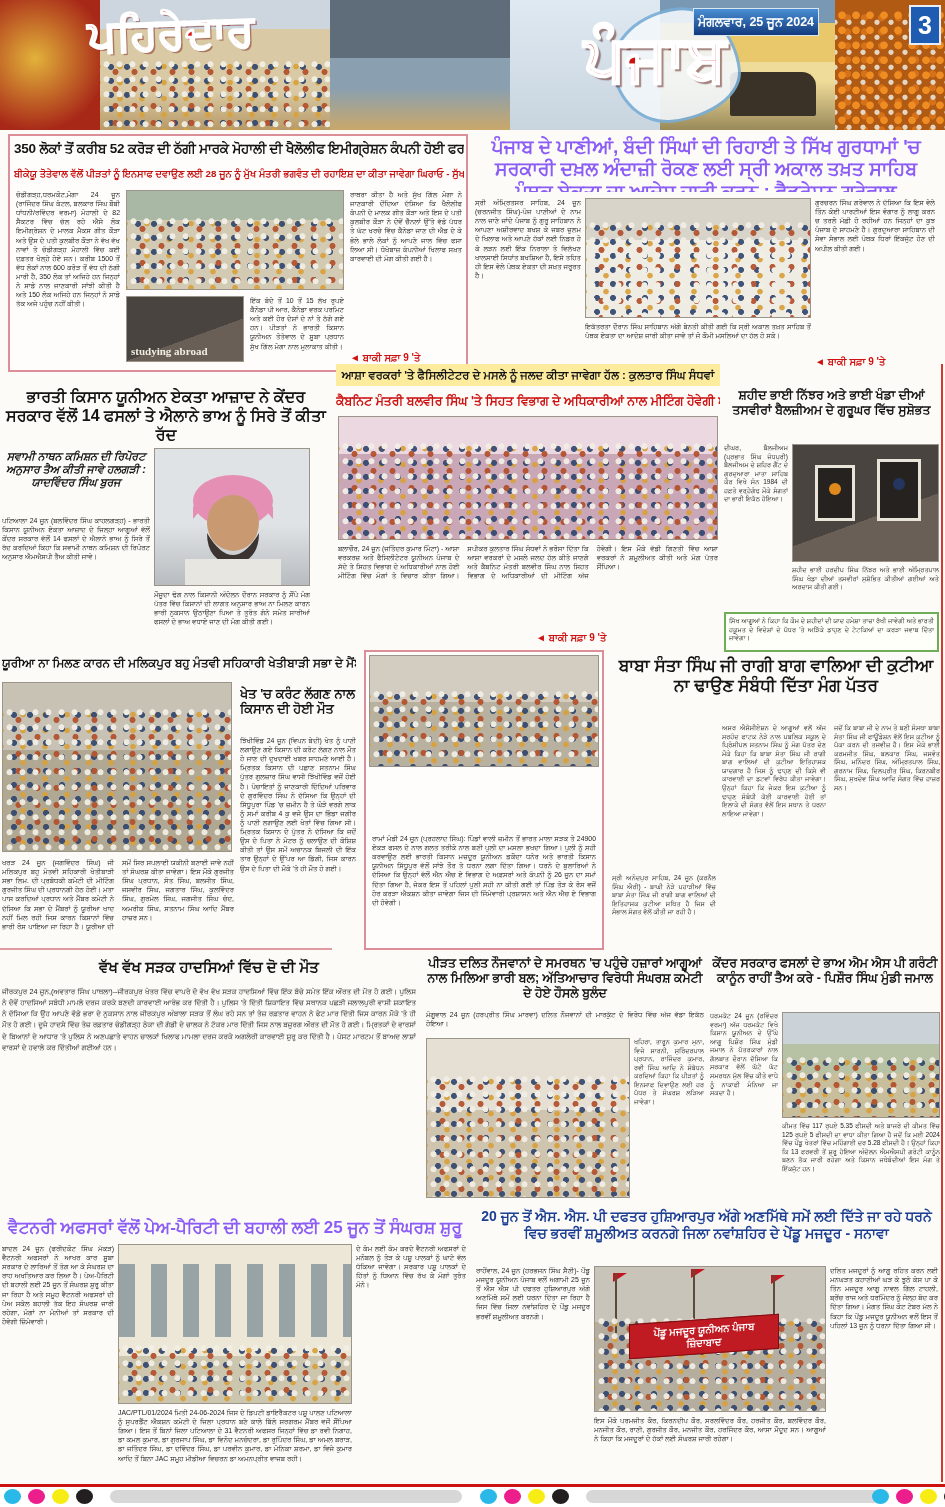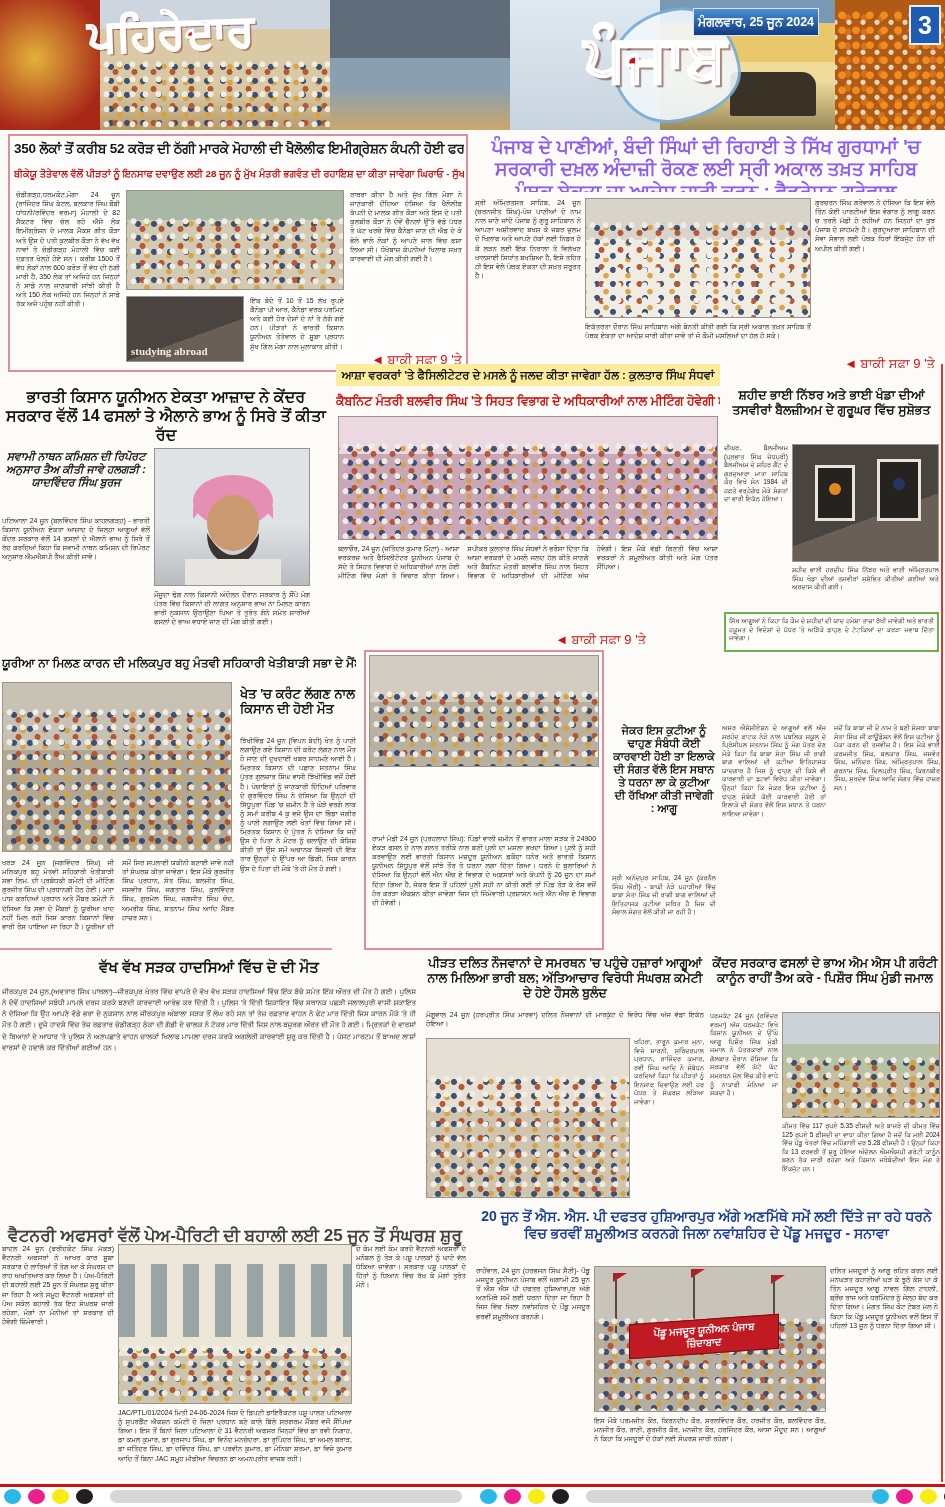--- a/index.html
+++ b/index.html
@@ -4,21 +4,21 @@
 <style>
   *{box-sizing:border-box;margin:0;padding:0}
   html,body{background:#888}
   #paper{position:relative;width:945px;height:1507px;margin:0 auto;background:#fcfbf7;
          font-family:"Liberation Sans","DejaVu Sans",sans-serif;overflow:hidden}
   .abs{position:absolute}
   
   .col{font-size:6.9px;line-height:1.32;text-align:justify;color:#1b1b1b;overflow:hidden}
   .h-center{font-weight:bold;text-align:center;line-height:1.18;color:#141414;overflow:hidden}
   .nowrap{white-space:nowrap}
-  .cont{color:#d01111;font-size:13px;font-weight:normal;text-align:right;overflow:hidden}
+  .cont{color:#d01111;font-size:10px;font-weight:bold;overflow:hidden}
   .namecol{font-size:6.5px}
   
   .boxp{border:2px solid #dc8f98;background:#fffdfb}
   .boxg{border:2px solid #6fae56;background:#fdfff8}
   .rule-red-v{background:#d23a2e}
   .rule-pink-h{background:#e09aa2}
   
   .photo{position:absolute;overflow:hidden;background:#cfc8ba;border:1px solid #9a948a}
   .dots{position:absolute;left:0;right:0;bottom:0;top:26%;opacity:.92;background:
     radial-gradient(circle at 50% 35%,#f2efe6 0 2.6px,transparent 3.4px) 0 0/13px 15px,
@@ -168,21 +168,21 @@
   </div>
 
   <div class="abs boxp" style="left:364px;top:650px;width:240px;height:300px">
     <div class="photo ph-protest" style="left:3px;top:3px;width:230px;height:112px">
         <div class="dots" style="top:30%"></div>
       </div>
     <div class="abs col" style="left:6px;top:182px;width:224px;height:112px">ਰਾਮਾਂ ਮੰਡੀ 24 ਜੂਨ (ਪ੍ਰਹਲਾਦ ਸਿੰਘ): ਪਿੰਡਾਂ ਵਾਲੀ ਜ਼ਮੀਨ ਤੋਂ ਭਾਰਤ ਮਾਲਾ ਸੜਕ ਤੇ 24900 ਏਕੜ ਫਸਲ ਦੇ ਨਾਲ ਗਲਤ ਤਰੀਕੇ ਨਾਲ ਬਣੀ ਪੁਲੀ ਦਾ ਮਸਲਾ ਭਖਦਾ ਗਿਆ। ਪੁਲੀ ਨੂੰ ਸਹੀ ਕਰਵਾਉਣ ਲਈ ਭਾਰਤੀ ਕਿਸਾਨ ਮਜ਼ਦੂਰ ਯੂਨੀਅਨ ਡਕੌਦਾ ਧਨੇਰ ਅਤੇ ਭਾਰਤੀ ਕਿਸਾਨ ਯੂਨੀਅਨ ਸਿੱਧੂਪੁਰ ਵੱਲੋਂ ਸਾਂਝੇ ਤੌਰ ਤੇ ਧਰਨਾ ਲਗਾ ਦਿੱਤਾ ਗਿਆ। ਧਰਨੇ ਦੇ ਬੁਲਾਰਿਆਂ ਨੇ ਦੱਸਿਆ ਕਿ ਉਨ੍ਹਾਂ ਵੱਲੋਂ ਐਨ ਐਚ ਏ ਵਿਭਾਗ ਦੇ ਅਫ਼ਸਰਾਂ ਅਤੇ ਕੰਪਨੀ ਨੂੰ 26 ਜੂਨ ਦਾ ਸਮਾਂ ਦਿੱਤਾ ਗਿਆ ਹੈ, ਜੇਕਰ ਇਸ ਤੋਂ ਪਹਿਲਾਂ ਪੁਲੀ ਸਹੀ ਨਾ ਕੀਤੀ ਗਈ ਤਾਂ ਪਿੰਡ ਤੋੜ ਕੇ ਰੋਸ ਵਜੋਂ ਹੋਰ ਕਰੜਾ ਐਕਸ਼ਨ ਕੀਤਾ ਜਾਵੇਗਾ ਜਿਸ ਦੀ ਜਿੰਮੇਵਾਰੀ ਪ੍ਰਸ਼ਾਸਨ ਅਤੇ ਐਨ ਐਚ ਏ ਵਿਭਾਗ ਦੀ ਹੋਵੇਗੀ।</div>
   </div>
 
   <div class="abs" style="left:610px;top:656px;width:330px;height:294px">
-    <div class="abs h-center" style="left:2px;top:68px;width:104px;height:146px;font-size:11px">ਜੇਕਰ ਇਸ ਕੁਟੀਆ ਨੂੰ ਢਾਹੁਣ ਸੰਬੰਧੀ ਕੋਈ ਕਾਰਵਾਈ ਹੋਈ ਤਾ ਇਲਾਕੇ ਦੀ ਸੰਗਤ ਵੱਲੋ ਇਸ ਸਥਾਨ ਤੇ ਧਰਨਾ ਲਾ ਕੇ ਕੁਟੀਆ ਦੀ ਰੱਖਿਆ ਕੀਤੀ ਜਾਵੇਗੀ : ਆਗੂ</div>
+    <div class="abs h-center" style="left:2px;top:0;width:328px;height:62px;font-size:17px">ਬਾਬਾ ਸੰਤਾ ਸਿੰਘ ਜੀ ਰਾਗੀ ਬਾਗ ਵਾਲਿਆ ਦੀ ਕੁਟੀਆ ਨਾ ਢਾਉਣ ਸੰਬੰਧੀ ਦਿੱਤਾ ਮੰਗ ਪੱਤਰ</div>
     <div class="abs col namecol" style="left:2px;top:218px;width:104px;height:74px">ਸ੍ਰੀ ਅਨੰਦਪੁਰ ਸਾਹਿਬ, 24 ਜੂਨ (ਕਰਨੈਲ ਸਿੰਘ ਐਰੀ) - ਬਾਘੀ ਨੇੜੇ ਪਹਾੜੀਆਂ ਵਿੱਚ ਬਾਬਾ ਸੰਤਾ ਸਿੰਘ ਜੀ ਰਾਗੀ ਬਾਗ ਵਾਲਿਆਂ ਦੀ ਇਤਿਹਾਸਕ ਕੁਟੀਆ ਸਥਿਤ ਹੈ ਜਿਸ ਦੀ ਸੰਭਾਲ ਸੰਗਤ ਵੱਲੋਂ ਕੀਤੀ ਜਾ ਰਹੀ ਹੈ।</div>
     <div class="abs col namecol" style="left:112px;top:68px;width:104px;height:224px">ਅਸਰ ਐਸੋਸੀਏਸ਼ਨ ਦੇ ਆਗੂਆਂ ਵਲੋਂ ਅੱਜ ਸਰਹੰਦ ਫਾਟਕ ਨੇੜੇ ਨਾਲ ਪਬਲਿਕ ਸਕੂਲ ਦੇ ਪ੍ਰਿੰਸੀਪਲ ਸਤਨਾਮ ਸਿੰਘ ਨੂੰ ਮੰਗ ਪੱਤਰ ਦੇਣ ਮੌਕੇ ਕਿਹਾ ਕਿ ਬਾਬਾ ਸੰਤਾ ਸਿੰਘ ਜੀ ਰਾਗੀ ਬਾਗ ਵਾਲਿਆਂ ਦੀ ਕੁਟੀਆ ਇਤਿਹਾਸਕ ਯਾਦਗਾਰ ਹੈ ਜਿਸ ਨੂੰ ਢਾਹੁਣ ਦੀ ਕਿਸੇ ਵੀ ਕਾਰਵਾਈ ਦਾ ਡਟਵਾਂ ਵਿਰੋਧ ਕੀਤਾ ਜਾਵੇਗਾ। ਉਨ੍ਹਾਂ ਕਿਹਾ ਕਿ ਜੇਕਰ ਇਸ ਕੁਟੀਆ ਨੂੰ ਢਾਹੁਣ ਸੰਬੰਧੀ ਕੋਈ ਕਾਰਵਾਈ ਹੋਈ ਤਾਂ ਇਲਾਕੇ ਦੀ ਸੰਗਤ ਵੱਲੋਂ ਇਸ ਸਥਾਨ ਤੇ ਧਰਨਾ ਲਾਇਆ ਜਾਵੇਗਾ।</div>
     <div class="abs col namecol" style="left:224px;top:68px;width:106px;height:224px">ਜਦੋਂ ਕਿ ਬਾਬਾ ਜੀ ਦੇ ਨਾਮ ਤੇ ਬਣੀ ਸੰਸਥਾ ਬਾਬਾ ਸੰਤਾ ਸਿੰਘ ਜੀ ਫਾਊਂਡੇਸ਼ਨ ਵੱਲੋਂ ਇਸ ਕੁਟੀਆ ਨੂੰ ਪੱਕਾ ਕਰਨ ਦੀ ਤਜਵੀਜ਼ ਹੈ। ਇਸ ਮੌਕੇ ਭਾਈ ਕਰਮਜੀਤ ਸਿੰਘ, ਬਲਕਾਰ ਸਿੰਘ, ਜਸਵੰਤ ਸਿੰਘ, ਮਨਿੰਦਰ ਸਿੰਘ, ਅੰਮ੍ਰਿਤਪਾਲ ਸਿੰਘ, ਗੁਰਨਾਮ ਸਿੰਘ, ਦਿਲਪ੍ਰੀਤ ਸਿੰਘ, ਕਿਰਨਬੀਰ ਸਿੰਘ, ਸੁਖਦੇਵ ਸਿੰਘ ਆਦਿ ਸੰਗਤ ਵਿੱਚ ਹਾਜ਼ਰ ਸਨ।</div>
   </div>
 
   <div class="abs" style="left:0;top:954px;width:418px;height:248px">
     <div class="abs h-center nowrap" style="left:10px;top:4px;width:398px;height:22px;font-size:15px">ਵੱਖ ਵੱਖ ਸੜਕ ਹਾਦਸਿਆਂ ਵਿੱਚ ਦੋ ਦੀ ਮੌਤ</div>
     <div class="abs col" style="left:2px;top:32px;width:414px;height:212px;font-size:7.2px;line-height:1.55">ਜੀਰਕਪੁਰ 24 ਜੂਨ,(ਅਵਤਾਰ ਸਿੰਘ ਪਾਥਲਾ)--ਜੀਰਕਪੁਰ ਖੇਤਰ ਵਿੱਚ ਵਾਪਰੇ ਦੋ ਵੱਖ ਵੱਖ ਸੜਕ ਹਾਦਸਿਆਂ ਵਿੱਚ ਇੱਕ ਬੱਚੇ ਸਮੇਤ ਇੱਕ ਔਰਤ ਦੀ ਮੌਤ ਹੋ ਗਈ। ਪੁਲਿਸ ਨੇ ਦੋਵੇਂ ਹਾਦਸਿਆਂ ਸਬੰਧੀ ਮਾਮਲੇ ਦਰਜ ਕਰਕੇ ਬਣਦੀ ਕਾਰਵਾਈ ਆਰੰਭ ਕਰ ਦਿੱਤੀ ਹੈ। ਪੁਲਿਸ 'ਤੇ ਦਿੱਤੀ ਸ਼ਿਕਾਇਤ ਵਿੱਚ ਸਥਾਨਕ ਪਛੜੀ ਜਲਾਲਪੁਰੀ ਵਾਸੀ ਸ਼ਕਾਇਤ ਨੇ ਦੱਸਿਆ ਕਿ ਉਹ ਆਪਣੇ ਵੱਡੇ ਭਰਾ ਦੇ ਨੁਕਸਾਨ ਨਾਲ ਜੀਰਕਪੁਰ ਅੰਬਾਲਾ ਸੜਕ ਤੋਂ ਲੰਘ ਰਹੇ ਸਨ ਤਾਂ ਤੇਜ਼ ਰਫ਼ਤਾਰ ਵਾਹਨ ਨੇ ਫੇਟ ਮਾਰ ਦਿੱਤੀ ਜਿਸ ਕਾਰਨ ਮੌਕੇ 'ਤੇ ਹੀ ਮੌਤ ਹੋ ਗਈ। ਦੂਜੇ ਹਾਦਸੇ ਵਿੱਚ ਤੇਜ਼ ਰਫ਼ਤਾਰ ਚੰਡੀਗੜ੍ਹ ਠੇਕਾ ਦੀ ਗੱਡੀ ਦੇ ਚਾਲਕ ਨੇ ਟੱਕਰ ਮਾਰ ਦਿੱਤੀ ਜਿਸ ਨਾਲ ਬਜ਼ੁਰਗ ਔਰਤ ਦੀ ਮੌਤ ਹੋ ਗਈ। ਮ੍ਰਿਤਕਾਂ ਦੇ ਵਾਰਸਾਂ ਦੇ ਬਿਆਨਾਂ ਦੇ ਆਧਾਰ 'ਤੇ ਪੁਲਿਸ ਨੇ ਅਣਪਛਾਤੇ ਵਾਹਨ ਚਾਲਕਾਂ ਖਿਲਾਫ ਮਾਮਲਾ ਦਰਜ ਕਰਕੇ ਅਗਲੇਰੀ ਕਾਰਵਾਈ ਸ਼ੁਰੂ ਕਰ ਦਿੱਤੀ ਹੈ। ਪੋਸਟ ਮਾਰਟਮ ਤੋਂ ਬਾਅਦ ਲਾਸ਼ਾਂ ਵਾਰਸਾਂ ਦੇ ਹਵਾਲੇ ਕਰ ਦਿੱਤੀਆਂ ਗਈਆਂ ਹਨ।</div>
   </div>
 
@@ -198,21 +198,21 @@
   <div class="abs" style="left:424px;top:954px;width:282px;height:248px">
     <div class="abs h-center" style="left:0;top:2px;width:282px;height:48px;font-size:12.5px">ਪੀੜਤ ਦਲਿਤ ਨੌਜਵਾਨਾਂ ਦੇ ਸਮਰਥਨ 'ਚ ਪਹੁੰਚੇ ਹਜ਼ਾਰਾਂ ਆਗੂਆਂ ਨਾਲ ਮਿਲਿਆ ਭਾਰੀ ਬਲ; ਅੱਤਿਆਚਾਰ ਵਿਰੋਧੀ ਸੰਘਰਸ਼ ਕਮੇਟੀ ਦੇ ਹੋਏ ਹੌਸਲੇ ਬੁਲੰਦ</div>
     <div class="abs col" style="left:2px;top:56px;width:278px;height:24px">ਮੰਗੂਵਾਲ 24 ਜੂਨ (ਹਰਪ੍ਰੀਤ ਸਿੰਘ ਮਾਰਵਾ) ਦਲਿਤ ਨੌਜਵਾਨਾਂ ਦੀ ਮਾਰਕੁੱਟ ਦੇ ਵਿਰੋਧ ਵਿੱਚ ਅੱਜ ਵੱਡਾ ਇਕੱਠ ਹੋਇਆ।</div>
     <div class="photo ph-sofa" style="left:2px;top:84px;width:204px;height:160px">
         <div class="dots" style="top:22%"></div>
       </div>
     <div class="abs col namecol" style="left:210px;top:84px;width:70px;height:160px">ਖਹਿਰਾ, ਤਾਰੂਨ ਕੁਮਾਰ ਮੁਨਾ, ਵਿਜੇ ਸਾਰਨੀ, ਸੁਰਿੰਦਰਪਾਲ ਪ੍ਰਧਾਨ, ਰਾਜਿੰਦਰ ਕੁਮਾਰ, ਰਵੀ ਸਿੰਘ ਆਦਿ ਨੇ ਸੰਬੋਧਨ ਕਰਦਿਆਂ ਕਿਹਾ ਕਿ ਪੀੜਤਾਂ ਨੂੰ ਇਨਸਾਫ ਦਿਵਾਉਣ ਲਈ ਹਰ ਪੱਧਰ ਤੇ ਸੰਘਰਸ਼ ਲੜਿਆ ਜਾਵੇਗਾ।</div>
   </div>
 
   <div class="abs" style="left:0;top:1206px;width:470px;height:276px">
-    <div class="abs h-center nowrap" style="left:4px;top:20px;width:462px;height:26px;font-size:17px;color:#404040">ਵੈਟਨਰੀ ਅਫਸਰਾਂ ਵੱਲੋਂ ਪੇਅ-ਪੈਰਿਟੀ ਦੀ ਬਹਾਲੀ ਲਈ 25 ਜੂਨ ਤੋਂ ਸੰਘਰਸ਼ ਸ਼ੁਰੂ</div>
+    <div class="abs h-center nowrap" style="left:4px;top:12px;width:462px;height:26px;font-size:17px;color:#8b5cf6">ਵੈਟਨਰੀ ਅਫਸਰਾਂ ਵੱਲੋਂ ਪੇਅ-ਪੈਰਿਟੀ ਦੀ ਬਹਾਲੀ ਲਈ 25 ਜੂਨ ਤੋਂ ਸੰਘਰਸ਼ ਸ਼ੁਰੂ</div>
     <div class="abs col" style="left:2px;top:38px;width:112px;height:236px">ਬਾਦਲ 24 ਜੂਨ (ਫਰੀਦਕੋਟ ਸਿੰਘ ਮੱਕੜ) ਵੈਟਨਰੀ ਅਫਸਰਾਂ ਨੇ ਆਖਰ ਕਾਰ ਸੂਬਾ ਸਰਕਾਰ ਦੇ ਲਾਰਿਆਂ ਤੋਂ ਤੰਗ ਆ ਕੇ ਸੰਘਰਸ਼ ਦਾ ਰਾਹ ਅਖਤਿਆਰ ਕਰ ਲਿਆ ਹੈ। ਪੇਅ-ਪੈਰਿਟੀ ਦੀ ਬਹਾਲੀ ਲਈ 25 ਜੂਨ ਤੋਂ ਸੰਘਰਸ਼ ਸ਼ੁਰੂ ਕੀਤਾ ਜਾ ਰਿਹਾ ਹੈ ਅਤੇ ਸਮੂਹ ਵੈਟਨਰੀ ਅਫਸਰਾਂ ਦੀ ਪੇਅ ਸਕੇਲ ਬਹਾਲੀ ਤੱਕ ਇਹ ਸੰਘਰਸ਼ ਜਾਰੀ ਰਹੇਗਾ, ਮੰਗਾਂ ਨਾ ਮੰਨੀਆਂ ਤਾਂ ਸਰਕਾਰ ਦੀ ਹੋਵੇਗੀ ਜ਼ਿੰਮੇਵਾਰੀ।</div>
     <div class="photo ph-build" style="left:118px;top:38px;width:234px;height:160px">
       <div class="win"></div>
       <div class="dots" style="top:62%"></div>
     </div>
     <div class="abs col" style="left:356px;top:38px;width:110px;height:236px">ਦੇ ਕੰਮ ਲਈ ਕੰਮ ਕਰਦੇ ਵੈਟਨਰੀ ਅਫਸਰਾਂ ਦੇ ਮਨੋਬਲ ਨੂੰ ਤੋੜ ਕੇ ਪਸ਼ੂ ਪਾਲਕਾਂ ਨੂੰ ਘਾਟੇ ਵੱਲ ਧੱਕਿਆ ਜਾਵੇਗਾ। ਸਰਕਾਰ ਪਸ਼ੂ ਪਾਲਕਾਂ ਦੇ ਹਿੱਤਾਂ ਨੂੰ ਧਿਆਨ ਵਿੱਚ ਰੱਖ ਕੇ ਮੰਗਾਂ ਤੁਰੰਤ ਮੰਨੇ।</div>
     <div class="abs col" style="left:118px;top:202px;width:234px;height:72px">JAC/PTL/01/2024 ਮਿਤੀ 24-06-2024 ਜਿਸ ਦੇ ਡਿਪਟੀ ਡਾਇਰੈਕਟਰ ਪਸ਼ੂ ਪਾਲਣ ਪਟਿਆਲਾ ਨੂੰ ਸੁਪਰਡੈਂਟ ਐਕਸ਼ਨ ਕਮੇਟੀ ਦੇ ਜਿਲਾ ਪ੍ਰਧਾਨ ਬਣੇ ਕਾਲੇ ਬਿੱਲੇ ਸਰਗਰਮ ਮੈਂਬਰ ਵਜੋਂ ਸੌਂਪਿਆ ਗਿਆ। ਇਸ ਤੋਂ ਬਿਨਾਂ ਜਿਲਾ ਪਟਿਆਲਾ ਦੇ 31 ਵੈਟਨਰੀ ਅਫਸਰ ਜਿਨ੍ਹਾਂ ਵਿੱਚ ਡਾ ਰਵੀ ਨਿਗਾਹ, ਡਾ ਕਮਲ ਕੁਮਾਰ, ਡਾ ਗੁਰਜਾਪ ਸਿੰਘ, ਡਾ ਵਿਨੋਦ ਮਨਚੰਦਰਾ, ਡਾ ਰੁਪਿੰਦਰ ਸਿੰਘ, ਡਾ ਅਮਲ ਬਰਾੜ, ਡਾ ਜਤਿੰਦਰ ਸਿੰਘ, ਡਾ ਦਵਿੰਦਰ ਸਿੰਘ, ਡਾ ਪਰਵੀਨ ਕੁਮਾਰ, ਡਾ ਮੋਨਿਕਾ ਸ਼ਰਮਾ, ਡਾ ਵਿਜੇ ਕੁਮਾਰ ਆਦਿ ਤੋਂ ਬਿਨਾ JAC ਸਮੂਹ ਮੀਡੀਆ ਵਿਚਰਨ ਡਾ ਅਮਨਪ੍ਰੀਤ ਵਾਜਬ ਰਹੀ।</div>
   </div>
 
   <div class="abs" style="left:474px;top:1206px;width:465px;height:276px">

